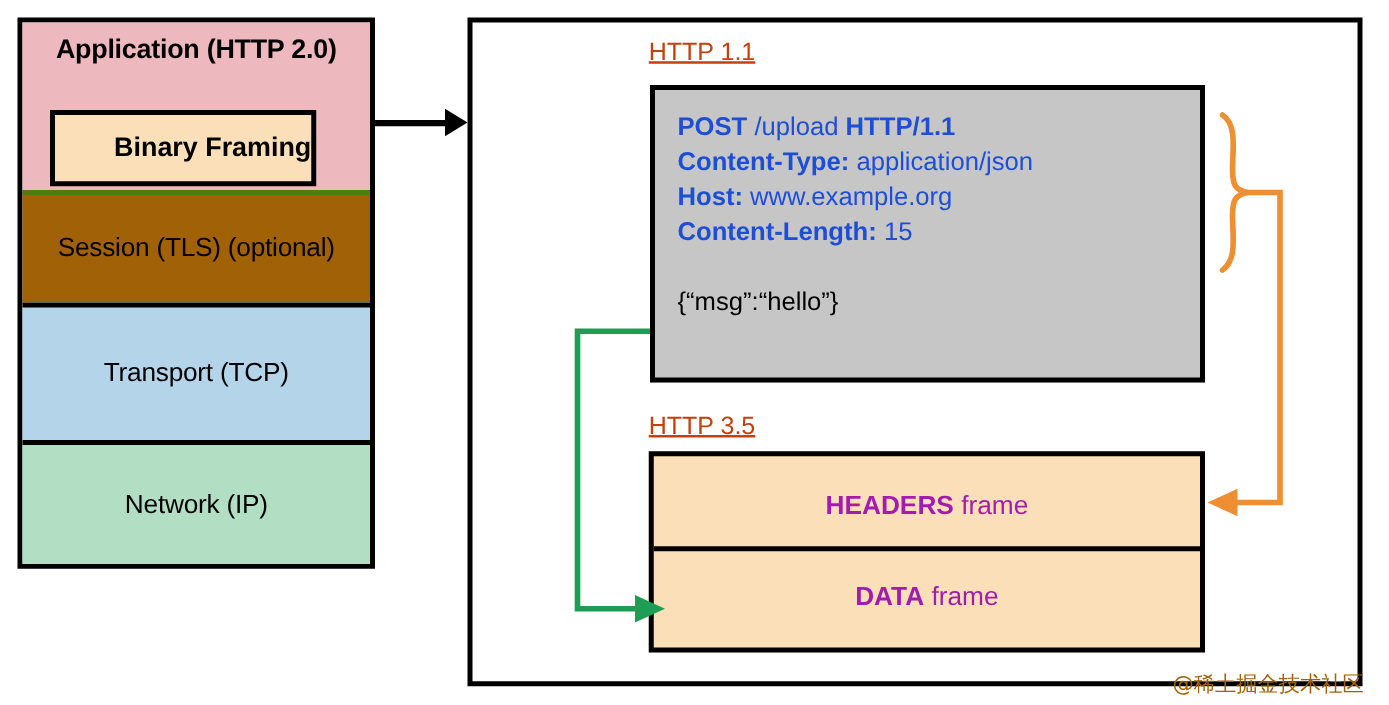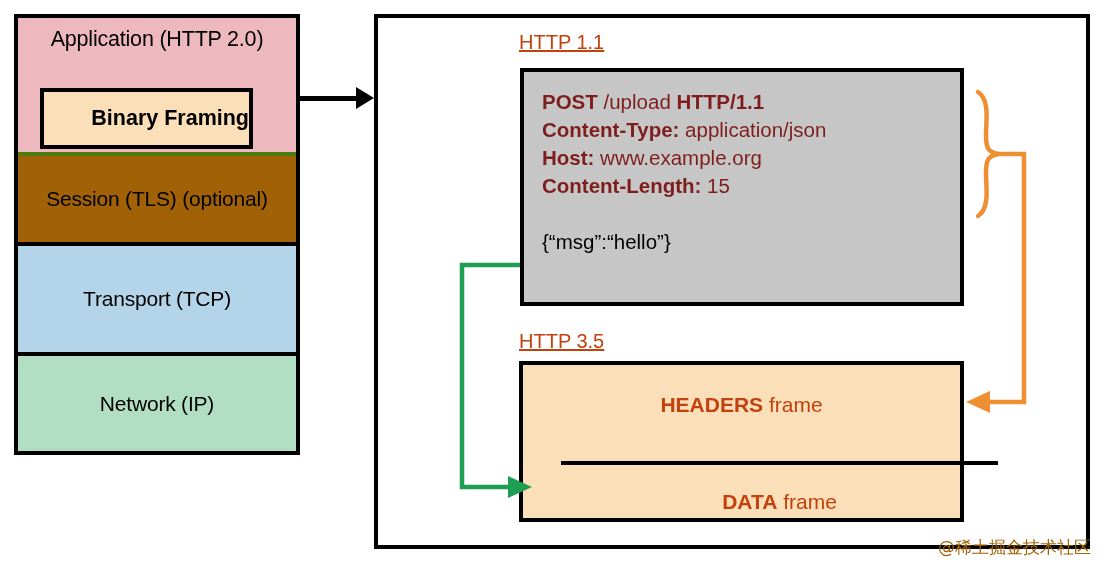--- a/index.html
+++ b/index.html
@@ -42,21 +42,21 @@
     letter-spacing: -0.2px;
     text-align: center;
   }
   .layer-app {
     top: 0;
     height: 134px;
     background: #eeb8bf;
     align-items: flex-start;
     padding-top: 9px;
   }
-  .layer-app .layer-title { font-weight: normal; font-size: 21.5px; }
+  .layer-app .layer-title { font-weight: bold; font-size: 21.5px; }
   .layer-session {
     top: 134px;
     height: 90px;
     background: #a16207;
     border-top: 4px solid #4d7c0f;
     text-align: right;
   }
   .layer-transport {
     top: 224px;
     height: 110px;
@@ -137,21 +137,21 @@
     width: 444px;
     height: 238px;
     box-sizing: border-box;
     background: #c6c6c6;
     border: 4px solid #000000;
     padding: 16px 0 0 18px;
   }
   .msg-line {
     font-size: 20.5px;
     line-height: 28px;
-    color: #7f1d1d;
+    color: #1d4ed8;
     white-space: nowrap;
   }
   .msg-line b { font-weight: bold; }
   .msg-body {
     font-size: 20.5px;
     line-height: 28px;
     color: #000000;
     margin-top: 28px;
     white-space: nowrap;
   }
@@ -169,29 +169,28 @@
   }
   .frame {
     position: absolute;
     left: 0;
     width: 100%;
     box-sizing: border-box;
     display: flex;
     align-items: center;
     justify-content: center;
     font-size: 21px;
-    color: #c2410c;
+    color: #a21caf;
   }
   .frame b { font-weight: bold; }
   .frame-headers { top: 0; height: 80px; }
   .frame-data {
-    top: 96px;
+    top: 72px;
     height: 77px;
     border-top: 4px solid #000000;
-    margin-left: 38px;
   }
 
   
   .orange-svg, .green-svg {
     position: absolute;
     left: 0;
     top: 0;
     width: 1111px;
     height: 564px;
     pointer-events: none;

